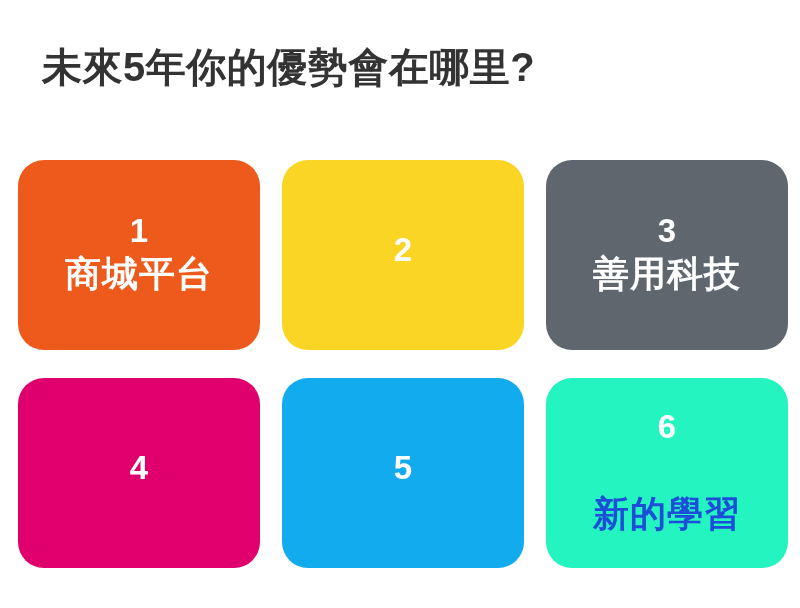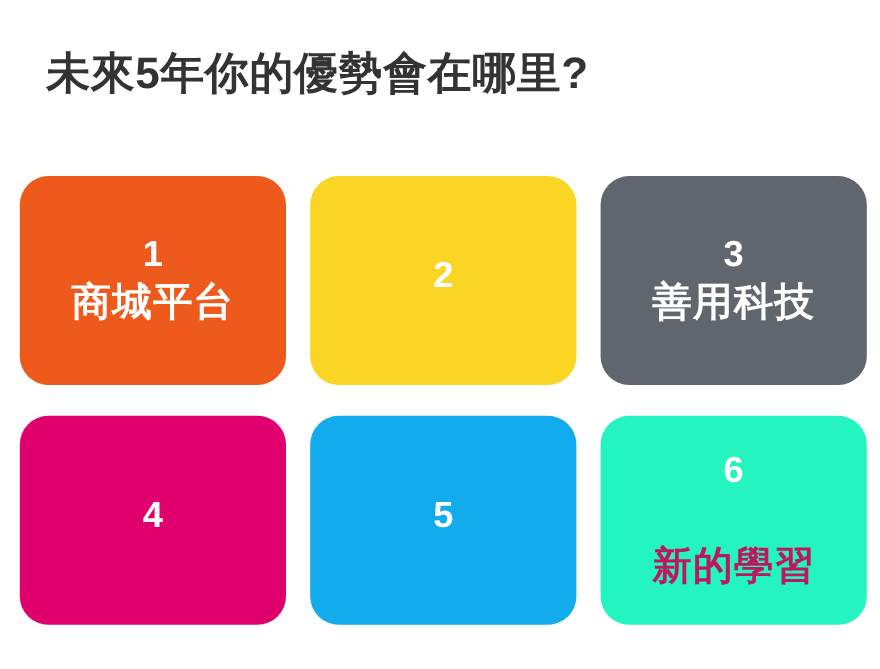--- a/index.html
+++ b/index.html
@@ -105,17 +105,17 @@
     <div class="card" style="background: rgb(223, 0, 109);">
       <div class="card-number" style="color: rgb(255, 255, 255);">4</div>
     </div>
 
     <div class="card" style="background: rgb(17, 171, 238);">
       <div class="card-number" style="color: rgb(255, 255, 255);">5</div>
     </div>
 
     <div class="card" style="background: rgb(36, 244, 192);">
       <div class="card-number" style="color: rgb(255, 255, 255);">6</div>
-      <div class="card-label" style="color: #be185d; margin-top: 44px;">新的學習</div>
+      <div class="card-label" style="color: #1d4ed8; margin-top: 44px;">新的學習</div>
     </div>
 
   </div>
 </div>
 
 </body></html>

